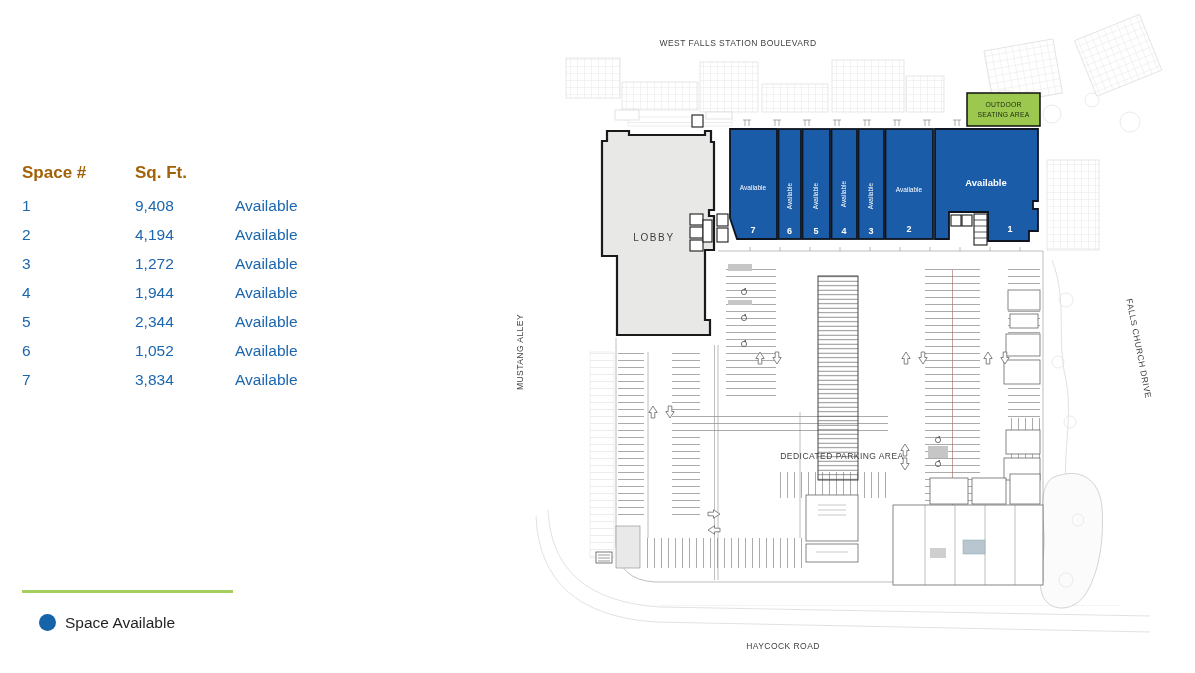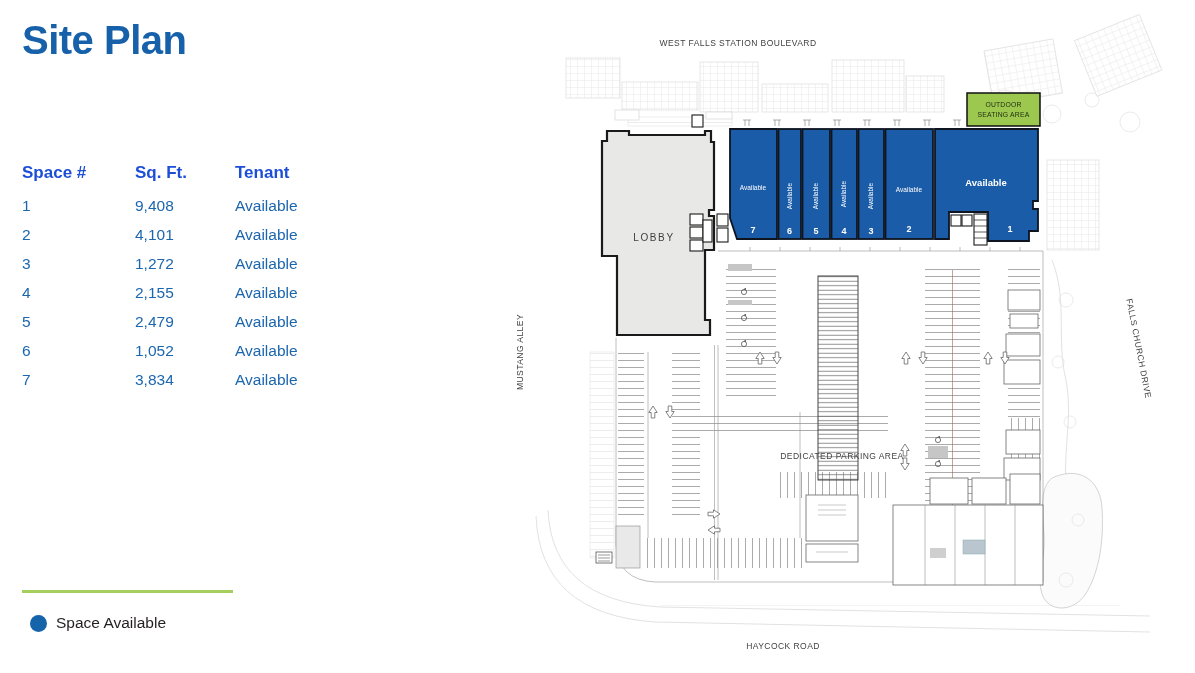--- a/index.html
+++ b/index.html
@@ -3,24 +3,24 @@
 <meta charset="utf-8">
 <style>
   html,body{margin:0;padding:0;background:#fff;}
   body{width:1195px;height:673px;position:relative;overflow:hidden;
        font-family:"Liberation Sans",sans-serif;-webkit-font-smoothing:antialiased;}
   .panel{position:absolute;left:22px;top:18px;width:470px;}
   h1{margin:0;font-size:40px;font-weight:bold;color:#1760AA;letter-spacing:-.5px;}
   .sub{margin:6px 0 0 0;font-size:17px;color:#58595B;font-weight:bold;opacity:.92;}
   .tbl{position:absolute;left:0;top:145px;width:360px;}
   .thead,.trow{display:grid;grid-template-columns:113px 100px 140px;align-items:baseline;}
-  .thead span{font-size:17px;font-weight:bold;color:#1d4ed8;padding-bottom:8px;}
+  .thead span{font-size:17px;font-weight:bold;color:#a16207;padding-bottom:8px;}
   .trow span{font-size:15.5px;color:#1B66AE;line-height:29px;}
   .divider{position:absolute;left:0px;top:572px;width:211px;height:2.5px;background:#A6CE5E;}
-  .legend{position:absolute;left:8px;top:596px;display:flex;align-items:center;gap:9px;}
+  .legend{position:absolute;left:17px;top:596px;display:flex;align-items:flex-start;gap:9px;}
   .dot{width:17px;height:17px;border-radius:50%;background:#1563A8;display:inline-block;}
   .legend span.lbl{font-size:15.5px;color:#231F20;}
   svg{position:absolute;left:0;top:0;}
   svg text{font-family:"Liberation Sans",sans-serif;}
   .ctx{fill:url(#pgf);stroke:#dcdcdc;stroke-width:.7;}
   .ctxp{fill:none;stroke:#e2e2e2;stroke-width:1;}
   .ctxc{fill:none;stroke:#e4e4e4;stroke-width:.8;}
   .stall-h{fill:url(#ph);}
   .stall-v{fill:url(#pv);}
   .room{fill:#fff;stroke:#666;stroke-width:.8;}
@@ -235,51 +235,49 @@
   </g>
 
   <text class="road" x="738" y="46">WEST FALLS STATION BOULEVARD</text>
   <text class="road" x="523" y="352" transform="rotate(-90 523 352)">MUSTANG ALLEY</text>
   <text class="road" x="1136" y="349" transform="rotate(79 1136 349)">FALLS CHURCH DRIVE</text>
   <text class="road" x="783" y="649">HAYCOCK ROAD</text>
   <text class="road" x="842" y="459">DEDICATED PARKING AREA</text>
 </svg>
 
 <div class="panel">
-  <h1>Site Plan</h1>
 
   <div class="tbl">
     <div class="thead">
       <span>Space #</span>
       <span>Sq. Ft.</span>
-      <span>Tenant</span>
     </div>
     <div class="trow">
       <span>1</span>
       <span>9,408</span>
       <span>Available</span>
     </div>
     <div class="trow">
       <span>2</span>
-      <span>4,101</span>
+      <span>4,194</span>
       <span>Available</span>
     </div>
     <div class="trow">
       <span>3</span>
       <span>1,272</span>
       <span>Available</span>
     </div>
     <div class="trow">
       <span>4</span>
-      <span>2,155</span>
+      <span>1,944</span>
       <span>Available</span>
     </div>
     <div class="trow">
       <span>5</span>
-      <span>2,479</span>
+      <span>2,344</span>
       <span>Available</span>
     </div>
     <div class="trow">
       <span>6</span>
       <span>1,052</span>
       <span>Available</span>
     </div>
     <div class="trow">
       <span>7</span>
       <span>3,834</span>

